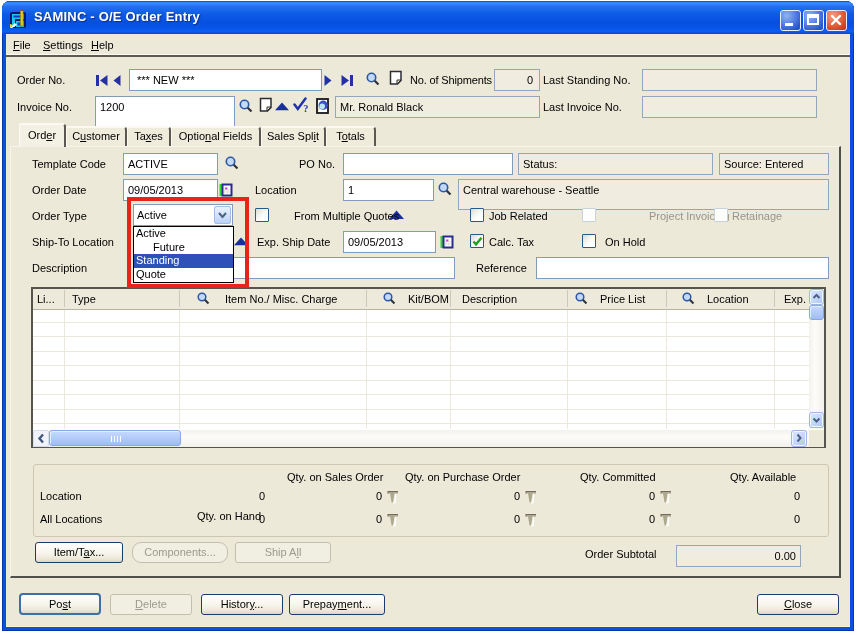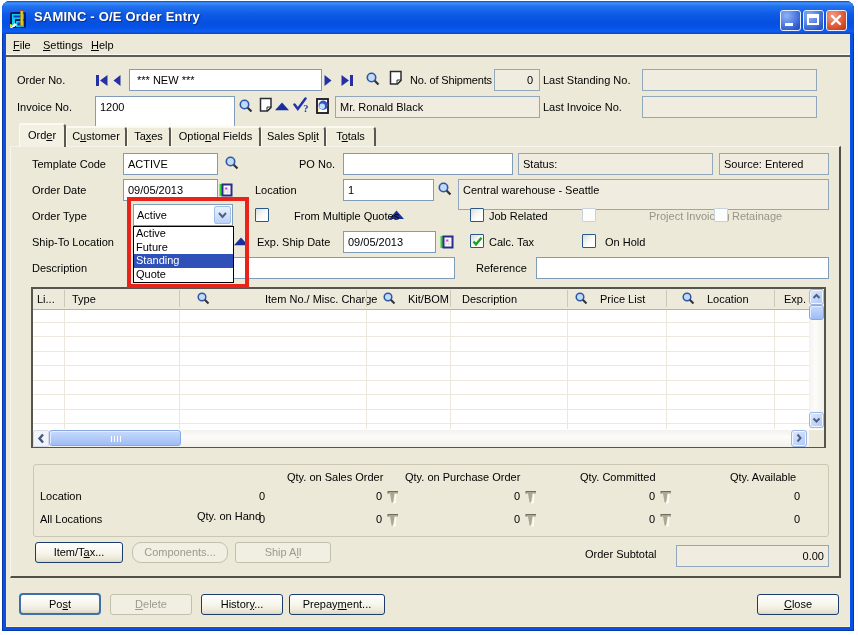--- a/index.html
+++ b/index.html
@@ -244,21 +244,21 @@
 
 <div class="lbl" style="left:32px; top:262px;">Description</div>
 <div class="txt" style="left:133px; top:257px; width:322px; height:22px;"></div>
 <div class="lbl" style="left:476px; top:262px;">Reference</div>
 <div class="txt" style="left:536px; top:257px; width:293px; height:22px;"></div>
 
 <div class="abs" id="grid" style="left:31px; top:287px; width:795px; height:161px; border:2px solid #55554E; background:#fff;"></div>
 <div class="abs" id="gridhdr" style="left:33px; top:289px; width:791px; height:21px; background:#EDEADC; border-bottom:1px solid #B8B4A2;"></div>
 <div class="lbl" style="left:37px; top:293px; font-size:11px;">Li...</div>
 <div class="lbl" style="left:72px; top:293px; font-size:11px;">Type</div>
-<div class="lbl" style="left:225px; top:293px; font-size:11px;margin-left:40px;">Item No./ Misc. Charge</div>
+<div class="lbl" style="left:225px; top:293px; font-size:11px;">Item No./ Misc. Charge</div>
 <div class="lbl" style="left:408px; top:293px; font-size:11px;">Kit/BOM</div>
 <div class="lbl" style="left:462px; top:293px; font-size:11px;">Description</div>
 <div class="lbl" style="left:600px; top:293px; font-size:11px;">Price List</div>
 <div class="lbl" style="left:707px; top:293px; font-size:11px;">Location</div>
 <div class="lbl" style="left:784px; top:293px; font-size:11px;">Exp.</div>
 
 <div class="hdrsep" style="left:64px;"></div>
 <div class="hdrsep" style="left:179px;"></div>
 <div class="hdrsep" style="left:366px;"></div>
 <div class="hdrsep" style="left:450px;"></div>
@@ -366,38 +366,38 @@
   </svg>
 <svg class="abs" style="left:660px; top:513px;" width="12" height="14">
     <path d="M1 1 H11 V3.6 H7.6 L6 12.5 L4.6 12.5 L3 3.6 H1 Z" fill="#ACA78E"></path>
     <path d="M1 1 H11 V2 H1 Z" fill="#716C60"></path>
     <path d="M1 1 V3.6" stroke="#716C60" stroke-width="1"></path>
     <path d="M7.6 3.6 L11 3.6" stroke="#C9C4AE" stroke-width="1"></path>
     <path d="M6.2 12.5 L8 12.5 L8.6 4 " stroke="#FFFFFF" stroke-width="1.4" fill="none"></path>
   </svg>
 
 <div class="lbl" style="left:585px; top:548px;">Order Subtotal</div>
-<div class="dis num" style="left:676px; top:545px; width:153px; height:22px; line-height:20px;">0.00</div>
+<div class="dis num" style="left:676px; top:545px; width:125px; height:22px; line-height:20px;">0.00</div>
 <div class="btn" style="left:35px; top:542px; width:88px; line-height:19px;">Item/T<u>a</u>x...</div>
 <div class="btndis" style="left:132px; top:542px; width:96px; line-height:19px;border-radius:9px;">Components...</div>
 <div class="btndis" style="left:235px; top:542px; width:96px; line-height:19px;">Ship A<u>l</u>l</div>
 
 <div class="btn" style="left:19px; top:593px; width:82px; height:22px; line-height:19px; border:2px solid #3F6FA8; border-radius:4px;">Po<u>s</u>t</div>
 <div class="btndis" style="left:110px; top:594px; width:82px; line-height:19px;"><u>D</u>elete</div>
 <div class="btn" style="left:201px; top:594px; width:82px; line-height:19px;">Histor<u>y</u>...</div>
 <div class="btn" style="left:289px; top:594px; width:96px; line-height:19px;">Prepay<u>m</u>ent...</div>
 <div class="btn" style="left:757px; top:594px; width:82px; line-height:19px;"><u>C</u>lose</div>
 
 <div class="abs" style="left:133px; top:204px; width:100px; height:22px; background:#fff; border:1px solid #7F9DB9; z-index:5;">
   <div class="abs" style="left:3px; top:4px; font-size:11px;">Active</div>
   <div class="abs" style="right:1px; top:1px; width:17px; height:18px; border-radius:2px; border:1px solid #9EBEE6; background:linear-gradient(180deg,#E9F1FE 0%,#D3E2FC 50%,#BCD2F8 100%);">
     <svg width="15" height="16">
         <path d="M4 6 L7.5 10 L11 6" fill="none" stroke="#4D6185" stroke-width="2"></path>
       </svg>
   </div>
 </div>
 <div class="abs" style="left:133px; top:226px; width:101px; height:57px; background:#fff; border:1px solid #000; z-index:5; font-size:11px;">
   <div style="height:13.5px; line-height:13.5px; padding-left:2px;">Active</div>
-  <div style="height:13.5px; line-height:13.5px; padding-left:2px;">Future</div>
+  <div style="height:13.5px; line-height:13.5px; padding-left:19px;">Future</div>
   <div style="height:13.5px; line-height:13.5px; padding-left:2px; background:#2F50B8; color:#fff;">Standing</div>
   <div style="height:13.5px; line-height:13.5px; padding-left:2px;">Quote</div>
 </div>
 <div class="abs" style="left:127px; top:197px; width:122px; height:91px; border:4px solid #E8231A; z-index:6;"></div>
 
 </body></html>

